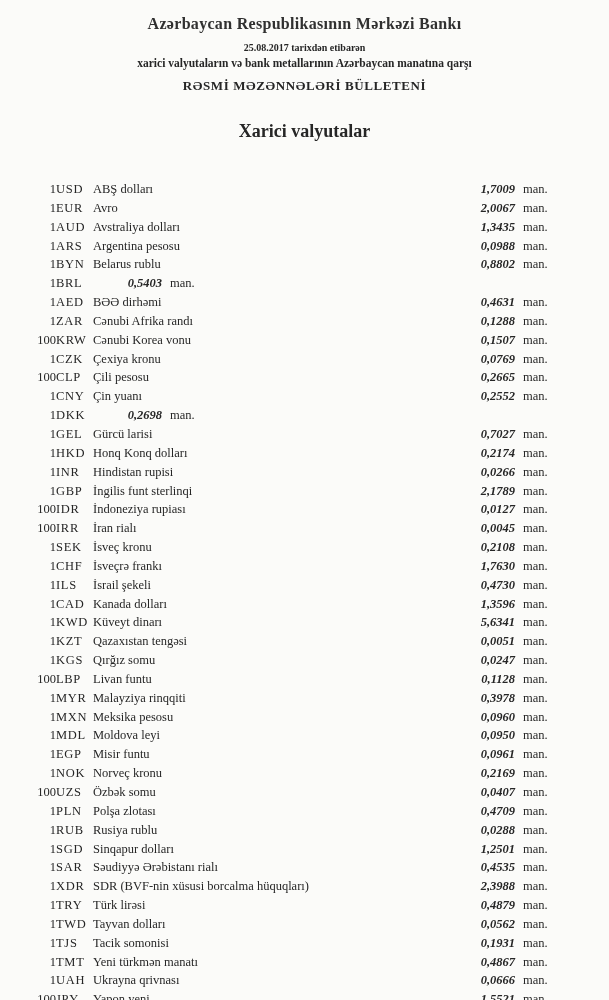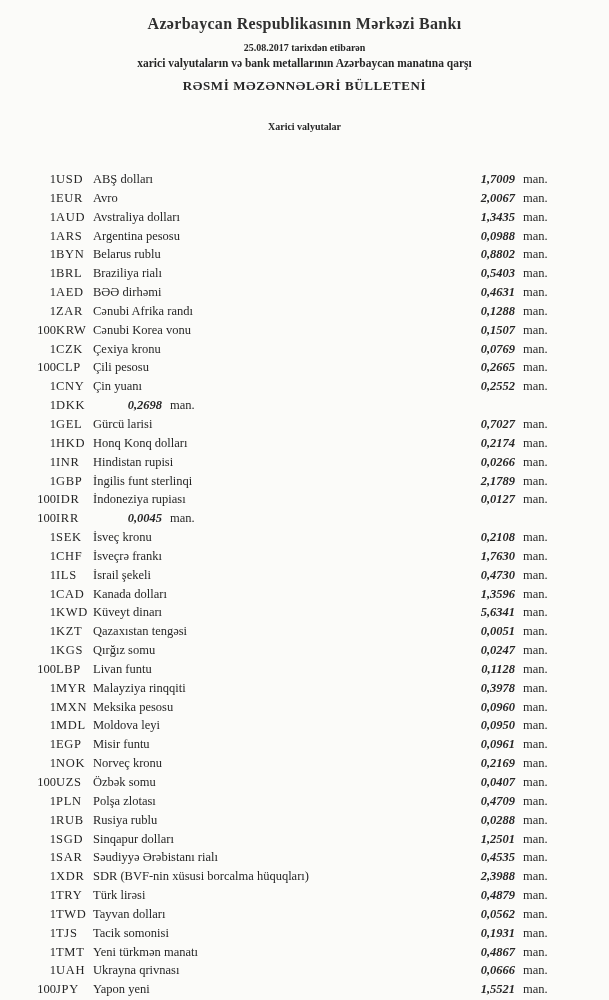--- a/index.html
+++ b/index.html
@@ -30,21 +30,21 @@
   }
   .bulletin {
     margin-top: 9px;
     font-size: 13px;
     font-weight: bold;
     letter-spacing: 0.6px;
   }
   .section-title {
     margin-top: 27px;
     text-align: center;
-    font-size: 10px;
+    font-size: 18px;
     font-weight: bold;
   }
   .table { margin-top: 6px; }
   .row {
     display: flex;
     align-items: baseline;
     height: 18.85px;
     font-size: 12.5px;
     line-height: 18.85px;
   }
@@ -105,21 +105,20 @@
     <span class="qty">1</span>
     <span class="code">BYN</span>
     <span class="name">Belarus rublu</span>
     <span class="rate">0,8802</span>
     <span class="unit">man.</span>
   </div>
 
   <div class="row">
     <span class="qty">1</span>
     <span class="code">BRL</span>
-    <span class="name">Braziliya rialı</span>
     <span class="rate">0,5403</span>
     <span class="unit">man.</span>
   </div>
 
   <div class="row">
     <span class="qty">1</span>
     <span class="code">AED</span>
     <span class="name">BƏƏ dirhəmi</span>
     <span class="rate">0,4631</span>
     <span class="unit">man.</span>
@@ -208,20 +207,21 @@
     <span class="qty">100</span>
     <span class="code">IDR</span>
     <span class="name">İndoneziya rupiası</span>
     <span class="rate">0,0127</span>
     <span class="unit">man.</span>
   </div>
 
   <div class="row">
     <span class="qty">100</span>
     <span class="code">IRR</span>
+    <span class="name">İran rialı</span>
     <span class="rate">0,0045</span>
     <span class="unit">man.</span>
   </div>
 
   <div class="row">
     <span class="qty">1</span>
     <span class="code">SEK</span>
     <span class="name">İsveç kronu</span>
     <span class="rate">0,2108</span>
     <span class="unit">man.</span>

